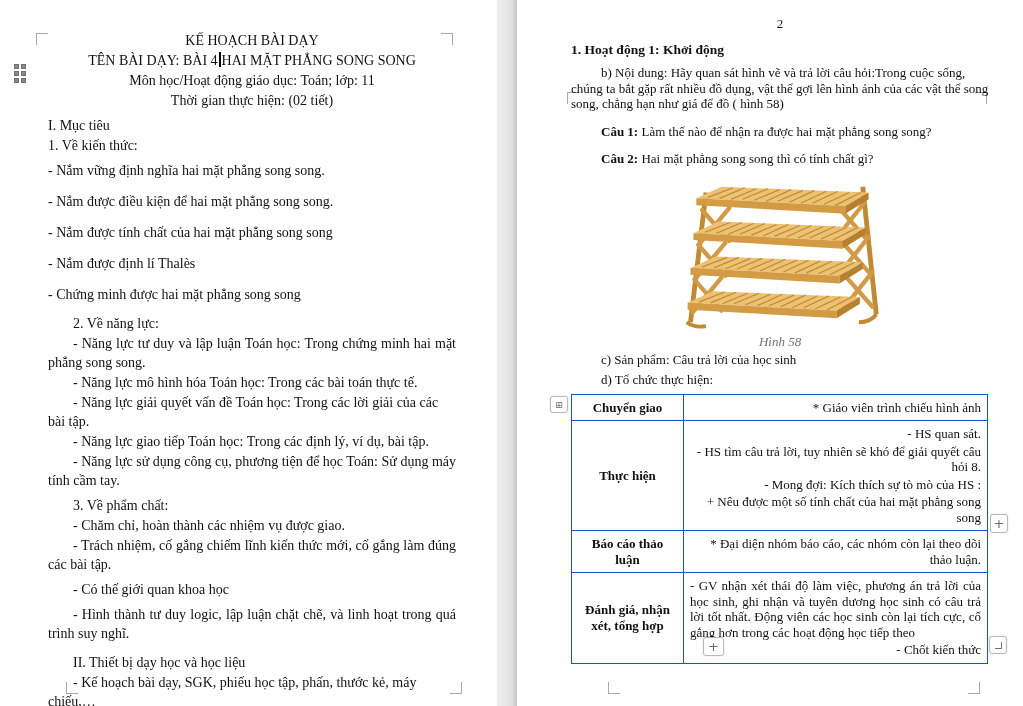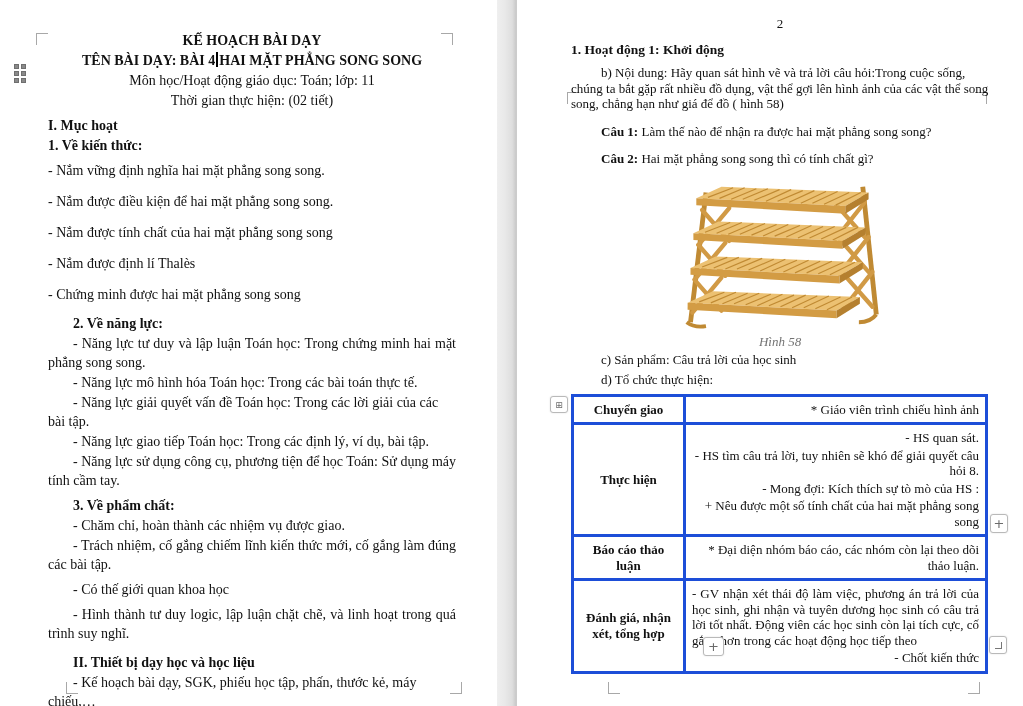--- a/index.html
+++ b/index.html
@@ -16,21 +16,21 @@
   .mark { position:absolute; width:12px; height:12px; border:0 solid #a8a8a8; }
   .tl { border-top-width:1px; border-left-width:1px; }
   .tr { border-top-width:1px; border-right-width:1px; }
   .bl { border-bottom-width:1px; border-left-width:1px; }
   .br { border-bottom-width:1px; border-right-width:1px; }
 
   
   #p1-content { position:absolute; left:48px; top:30px; width:408px; font-size:14px; line-height:19px; }
   #p1-content p { margin:1px 0; }
   .c { text-align:center; }
-  .b { font-weight:bold; }
+  .b { font-weight:normal; }
   .jf { text-align:justify; }
   .ml7 { margin-left:7px; }
   .ml9 { margin-left:9px; }
   .ind { text-indent:25px; }
   .gap12 { margin-top:12px !important; }
   .mt6 { margin-top:6px !important; }
   .mt10 { margin-top:10px !important; }
   .caret { display:inline-block; width:2px; height:15px; background:#000; vertical-align:-2px; margin:0 1px; }
 
   
@@ -38,21 +38,21 @@
   #p2-content p { margin:2px 0; }
   .pgnum { text-align:center; margin-bottom:10px !important; }
   .h13 { font-size:13.5px; font-weight:bold; margin:6px 0 8px 0 !important; }
   .pind { text-indent:30px; margin-bottom:8px !important; }
   .qline { text-indent:30px; margin:12px 0 !important; }
 
   figure { margin:8px 0 2px 0; text-align:center; }
   .figcap { font-style:italic; color:#737373; font-size:13px; margin-top:2px; }
 
   table { border-collapse:collapse; width:417px; margin-top:6px; font-size:13px; }
-  td { border:3px solid #1d4ed8; padding:3px 6px; vertical-align:middle; }
+  td { border:1px solid #1d4ed8; padding:3px 6px; vertical-align:middle; }
   td.hd { width:112px; text-align:center; font-weight:bold; }
   td.bd p { margin:3px 0;text-align:right; }
   td.bd .just { text-align:justify; }
 
   
   .fbtn { position:absolute; background:#fff; border:1px solid #b9b9b9; border-radius:3px;
           box-shadow:0 0 2px rgba(0,0,0,.12); display:flex; align-items:center; justify-content:center;
           font-family:"DejaVu Sans", sans-serif; color:#6b6b6b; cursor:pointer; }
   #tbl-move  { left:33px;  top:396px; width:18px; height:17px; font-size:9px; }
   #row-plus  { left:473px; top:514px; width:18px; height:19px; font-size:13px; }
@@ -73,21 +73,21 @@
   <span class="mark tr" style="left:441px;top:33px"></span>
   <span class="mark bl" style="left:66px;top:682px"></span>
   <span class="mark br" style="left:450px;top:682px"></span>
 
   <div id="p1-content">
     <p class="c b">KẾ HOẠCH BÀI DẠY</p>
     <p class="c b"><span>TÊN BÀI DẠY: BÀI 4</span><span class="caret"></span><span>HAI MẶT PHẲNG SONG SONG</span></p>
     <p class="c">Môn học/Hoạt động giáo dục: Toán; lớp: 11</p>
     <p class="c">Thời gian thực hiện: (02 tiết)</p>
 
-    <p class="b ml7 mt6">I. Mục hoạt</p>
+    <p class="b ml7 mt6">I. Mục tiêu</p>
     <p class="b ml7">1. Về kiến thức:</p>
     <p class="ml9 mt6">- Nắm vững định nghĩa hai mặt phẳng song song.</p>
     <p class="ml9 gap12">- Nắm được điều kiện để hai mặt phẳng song song.</p>
     <p class="ml9 gap12">- Nắm được tính chất của hai mặt phẳng song song</p>
     <p class="ml9 gap12">- Nắm được định lí Thalès</p>
     <p class="ml9 gap12">- Chứng minh được hai mặt phẳng song song</p>
     <p class="b ind mt10">2. Về năng lực:</p>
     <p class="ind jf">- Năng lực tư duy và lập luận Toán học: Trong chứng minh hai mặt phẳng song song.</p>
     <p class="ind">- Năng lực mô hình hóa Toán học: Trong các bài toán thực tế.</p>
     <p class="ind">- Năng lực giải quyết vấn đề Toán học: Trong các lời giải của các bài tập.</p>

